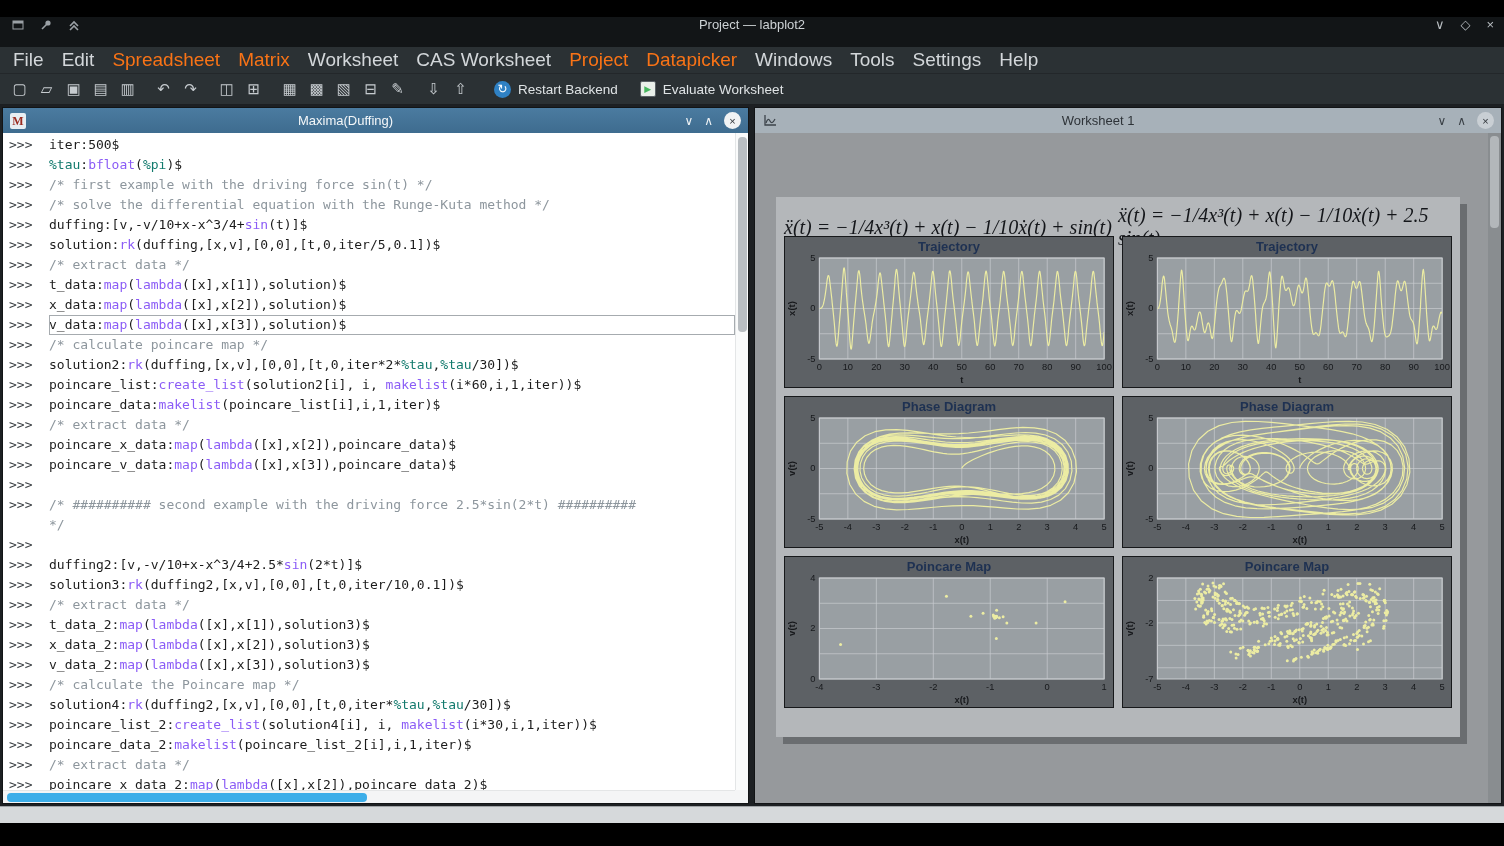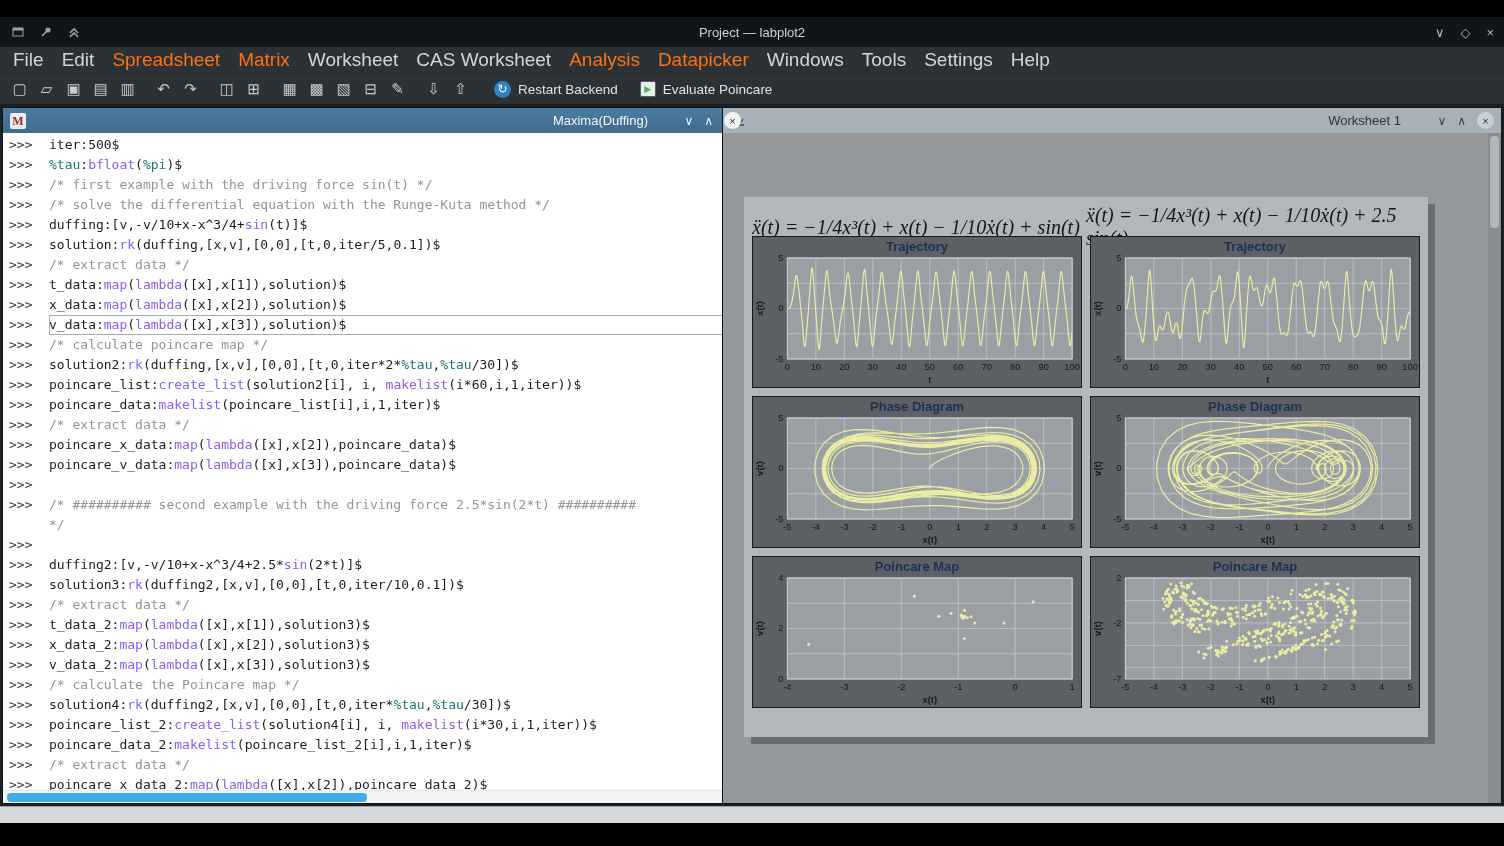--- a/index.html
+++ b/index.html
@@ -1,21 +1,21 @@
 <!DOCTYPE html>
 <html><head>
 <meta charset="utf-8">
 <style>
   * { box-sizing: border-box; margin: 0; padding: 0; }
   body { background:#000; font-family:"Liberation Sans",sans-serif; }
   .screen { position:relative; width:1504px; height:846px; background:#000; overflow:hidden; }
   .app { position:absolute; left:0; top:17px; width:1504px; height:806px; display:flex; flex-direction:column; background:#232629; }
 
   
-  .titlebar { height:30px; background:#121517; display:flex; align-items:center; padding:0 10px; position:relative; flex:0 0 auto; }
+  .titlebar { height:30px; background:#121517; display:flex; align-items:flex-start; padding:0 10px; position:relative; flex:0 0 auto; }
   .tb-left { display:flex; align-items:center; gap:12px; z-index:2; }
   .tb-ic { display:inline-flex; width:16px; height:16px; align-items:center; justify-content:center; }
   .tb-title { position:absolute; left:0; right:0; text-align:center; color:#cdd2d5; font-size:13px; }
   .tb-right { margin-left:auto; display:flex; align-items:center; gap:16px; z-index:2; color:#b9bec2; font-size:13px; }
   .tb-right span { cursor:default; }
 
   
   .menubar { height:27px; background:#2b3134; border-bottom:1px solid #23272a; display:flex; align-items:center; padding:0 4px; flex:0 0 auto; }
   .menu-item { padding:4px 9px; font-size:19px; color:#d3d7da; white-space:nowrap; }
   .menu-item.disabled { color:#f97316; }
@@ -26,25 +26,25 @@
   .tool-btn { width:27px; height:25px; display:flex; align-items:center; justify-content:center; color:#c6cbcf; font-size:15px; border-radius:2px; }
   .tool-sep { width:9px; height:1px; }
   .tool-label-btn { display:flex; align-items:center; gap:7px; padding:0 11px; height:26px; color:#dfe3e5; font-size:13.5px; white-space:nowrap; }
   .restart-ic { width:17px; height:17px; border-radius:50%; background:#2f81c4; color:#fff; font-size:12px; line-height:17px; text-align:center; }
   .eval-ic { width:16px; height:16px; border:1px solid #596065; color:#46b65e; font-size:9px; line-height:14px; text-align:center; background:#e9efe9; border-radius:2px; }
 
   
   .mdi { flex:1 1 auto; position:relative; background:#1d2023; }
   .win { position:absolute; top:2px; bottom:2px; border:1px solid #121416; display:flex; flex-direction:column; }
   .win-left  { left:2px; width:747px; }
-  .win-right { left:722px; right:2px; }
+  .win-right { left:754px; right:2px; }
   .win-header { height:25px; display:flex; align-items:center; padding:0 7px; position:relative; flex:0 0 auto; }
   .win-left  .win-header { background:linear-gradient(#4b7ba0,#3e6c8f); color:#f4f7f9; }
   .win-right .win-header { background:#a7b1b9; color:#2e3338; }
-  .win-title { position:absolute; left:40px; right:100px; text-align:right; font-size:13px; white-space:nowrap; overflow:hidden; }
+  .win-title { position:absolute; left:40px; right:100px; text-align:center; font-size:13px; white-space:nowrap; overflow:hidden; }
   .win-btns { margin-left:auto; display:flex; align-items:center; gap:11px; z-index:2; font-size:12px; }
   .win-left .win-btns { color:#eef2f5; }
   .win-right .win-btns { color:#3a4046; }
   .close-c { width:17px; height:17px; border-radius:50%; display:flex; align-items:center; justify-content:center; font-size:11px; }
   .win-left  .close-c { background:#f1f3f4; color:#30353a; }
   .win-right .close-c { background:#c9cfd4; color:#30353a; }
   .maxima-icon { width:16px; height:16px; background:#e8eef3; color:#9b2b20; font-family:"Liberation Serif",serif; font-weight:bold; font-size:12px; text-align:center; line-height:16px; border-radius:2px; }
 
   
   .cas-body { flex:1 1 auto; position:relative; background:#fff; overflow:hidden; }
@@ -116,21 +116,21 @@
       </div>
     </div>
 
     <div class="menubar" id="menubar">
         <div class="menu-item">File</div>
         <div class="menu-item">Edit</div>
         <div class="menu-item disabled">Spreadsheet</div>
         <div class="menu-item disabled">Matrix</div>
         <div class="menu-item">Worksheet</div>
         <div class="menu-item">CAS Worksheet</div>
-        <div class="menu-item disabled">Analysis</div>
+        <div class="menu-item disabled">Project</div>
         <div class="menu-item disabled">Datapicker</div>
         <div class="menu-item">Windows</div>
         <div class="menu-item">Tools</div>
         <div class="menu-item">Settings</div>
         <div class="menu-item">Help</div>
       </div>
 
     <div class="toolbar">
       <div class="tool-icons" id="toolbar-icons">
           <div class="tool-btn">▢</div>
@@ -154,21 +154,21 @@
           <div class="tool-btn">⇩</div>
           <div class="tool-btn">⇧</div>
         </div>
       <div class="tool-sep"></div>
       <div class="tool-label-btn">
         <span class="restart-ic">↻</span>
         <span>Restart Backend</span>
       </div>
       <div class="tool-label-btn">
         <span class="eval-ic">▶</span>
-        <span>Evaluate Poincare</span>
+        <span>Evaluate Worksheet</span>
       </div>
     </div>
 
     <div class="mdi">
 
       <section class="win win-left">
         <header class="win-header">
           <span class="maxima-icon">M</span>
           <span class="win-title">Maxima(Duffing)</span>
           <span class="win-btns">

